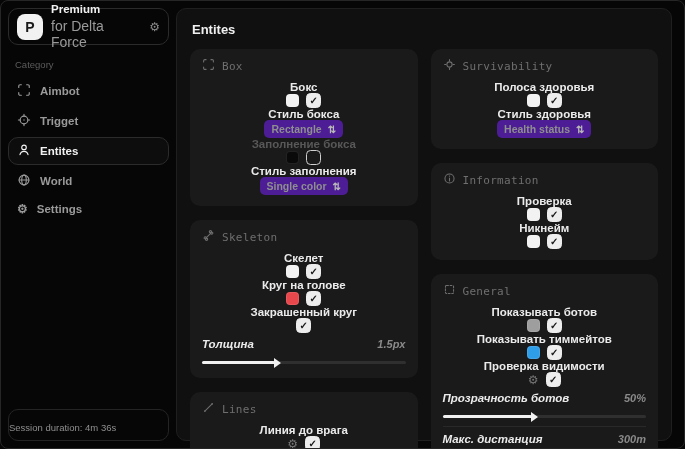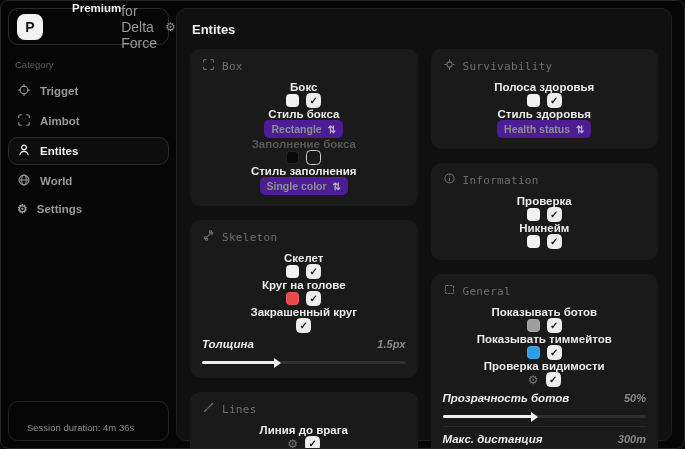--- a/index.html
+++ b/index.html
@@ -7,29 +7,29 @@
     width:685px; height:449px; position:relative; overflow:hidden;
     background:#060606; font-family:"Liberation Sans", sans-serif;
     -webkit-font-smoothing:antialiased;
   }
   .window-border { position:absolute; inset:0; border:1px solid #262626; border-radius:8px; pointer-events:none; z-index:10; }
 
   
   .sidebar { position:absolute; left:8px; top:8px; width:161px; bottom:8px; }
   .brand-box { border:1px solid #2b2b2b; border-radius:10px; padding:5px 8px; display:flex; align-items:center; gap:8px; height:37px; box-sizing:border-box; }
   .brand-logo { width:26px; height:26px; border-radius:8px; background:#f2f2f2; color:#1a1a1a; font-weight:bold; font-size:14px; display:flex; align-items:center; justify-content:center; flex:none; }
-  .brand-text { display:flex; flex-direction:row; line-height:1.15;margin-left:21px; }
+  .brand-text { display:flex; flex-direction:column; line-height:1.15; }
   .brand-title { font-size:11.5px; font-weight:bold; color:#f0f0f0; }
   .brand-sub { font-size:14px; color:#9a9a9a; margin-top:1px; }
   .brand-gear { margin-left:auto; color:#8a8a8a; font-size:12px; cursor:pointer; }
   .category { margin:14px 0 7px 7px; font-size:9.5px; color:#5c5c5c; }
   .nav-item { display:flex; align-items:center; gap:9px; padding:5px 8px; color:#9a9a9a; font-size:11.5px; font-weight:600; border:1px solid transparent; border-radius:10px; margin-bottom:2px; cursor:pointer; }
   .nav-item.active { color:#f2f2f2; border-color:#2b2b2b; background:#0d0d0d; }
   .nav-item svg { flex:none; }
-  .session-box { position:absolute; bottom:0; left:0; right:0; border:1px solid #242424; border-radius:10px; height:40px; box-sizing:border-box; display:flex; align-items:flex-end; padding:0 18px 7px; font-size:9.5px; color:#8f8f8f; }
+  .session-box { position:absolute; bottom:0; left:0; right:0; border:1px solid #242424; border-radius:10px; height:32px; box-sizing:border-box; display:flex; align-items:flex-end; padding:0 0 7px; font-size:9.5px; color:#8f8f8f; }
 
   
   .main { position:absolute; left:176px; top:8px; width:496px; bottom:8px; background:#101010; border:1px solid #1f1f1f; border-radius:10px; padding:11px 13px; box-sizing:border-box; }
   .main-title { font-size:13px; font-weight:bold; color:#f0f0f0; margin:2px 0 12px 2px; }
   .columns { display:flex; gap:13px; }
   .col { flex:1; display:flex; flex-direction:column; gap:14px; }
 
   .panel { background:#1a1a1a; border-radius:10px; padding:9px 12px 11px; }
   .panel-header { display:flex; align-items:center; gap:7px; font-family:"DejaVu Sans Mono", monospace; font-size:11px; color:#6f6f6f; margin-bottom:7px; letter-spacing:0.3px; }
   .panel-header svg { flex:none; }
@@ -65,34 +65,34 @@
       <span class="brand-title">Premium</span>
       <span class="brand-sub">for Delta Force</span>
     </div>
     <span class="brand-gear">⚙</span>
   </div>
 
   <div class="category">Category</div>
 
   <div class="nav-item">
     <span><svg width="14" height="14" viewBox="0 0 16 16" fill="none" stroke="currentColor" stroke-width="1.3" stroke-linecap="round">
-          <circle cx="8" cy="8" r="4.4"></circle>
-          <path d="M8 1.6v2M8 12.4v2M1.6 8h2M12.4 8h2"></path>
-          <circle cx="8" cy="8" r="0.8" fill="currentColor" stroke="none"></circle>
-        </svg></span>
-    <span>Trigget</span>
-  </div>
-  <div class="nav-item">
-    <span><svg width="14" height="14" viewBox="0 0 16 16" fill="none" stroke="currentColor" stroke-width="1.3" stroke-linecap="round">
           <path d="M2 5V3.5A1.5 1.5 0 013.5 2H5"></path>
           <path d="M11 2h1.5A1.5 1.5 0 0114 3.5V5"></path>
           <path d="M14 11v1.5a1.5 1.5 0 01-1.5 1.5H11"></path>
           <path d="M5 14H3.5A1.5 1.5 0 012 12.5V11"></path>
         </svg></span>
     <span>Aimbot</span>
+  </div>
+  <div class="nav-item">
+    <span><svg width="14" height="14" viewBox="0 0 16 16" fill="none" stroke="currentColor" stroke-width="1.3" stroke-linecap="round">
+          <circle cx="8" cy="8" r="4.4"></circle>
+          <path d="M8 1.6v2M8 12.4v2M1.6 8h2M12.4 8h2"></path>
+          <circle cx="8" cy="8" r="0.8" fill="currentColor" stroke="none"></circle>
+        </svg></span>
+    <span>Trigget</span>
   </div>
   <div class="nav-item active">
     <span><svg width="14" height="14" viewBox="0 0 16 16" fill="none" stroke="currentColor" stroke-width="1.3" stroke-linecap="round">
           <circle cx="8" cy="5" r="2.6"></circle>
           <path d="M3.4 13.4c.5-2.6 2.3-3.9 4.6-3.9s4.1 1.3 4.6 3.9"></path>
         </svg></span>
     <span>Entites</span>
   </div>
   <div class="nav-item">
     <span><svg width="14" height="14" viewBox="0 0 16 16" fill="none" stroke="currentColor" stroke-width="1.3" stroke-linecap="round">

